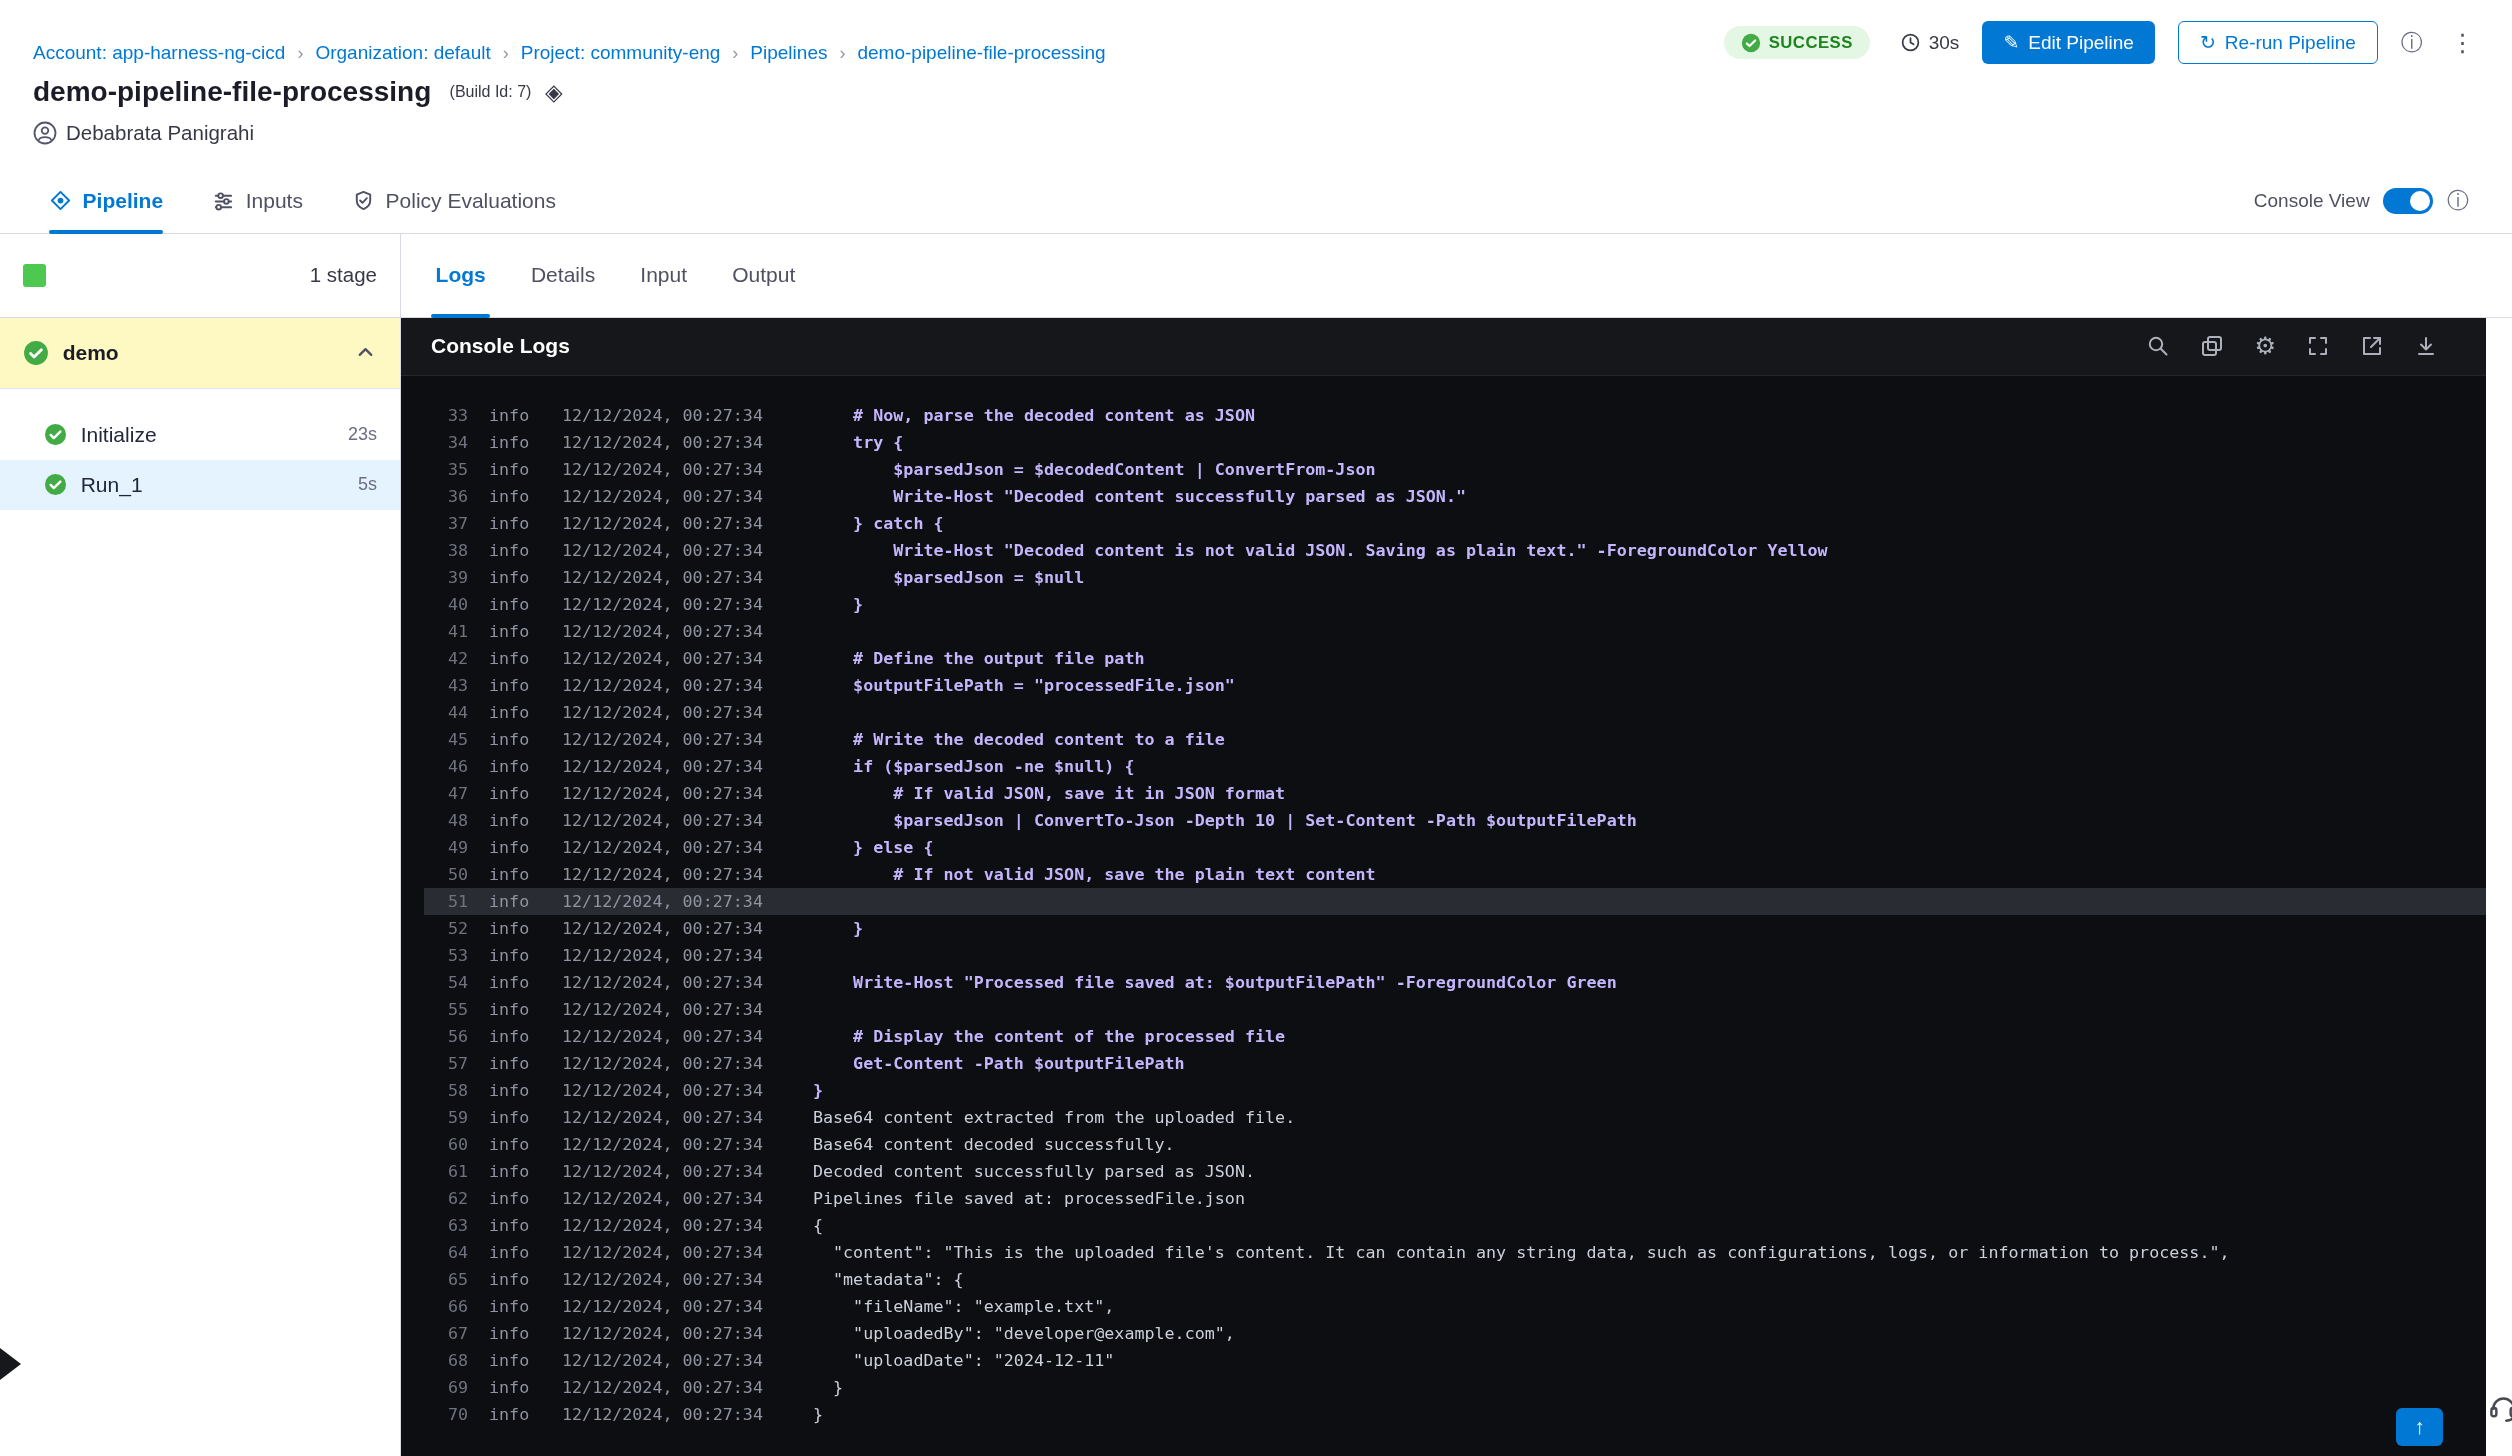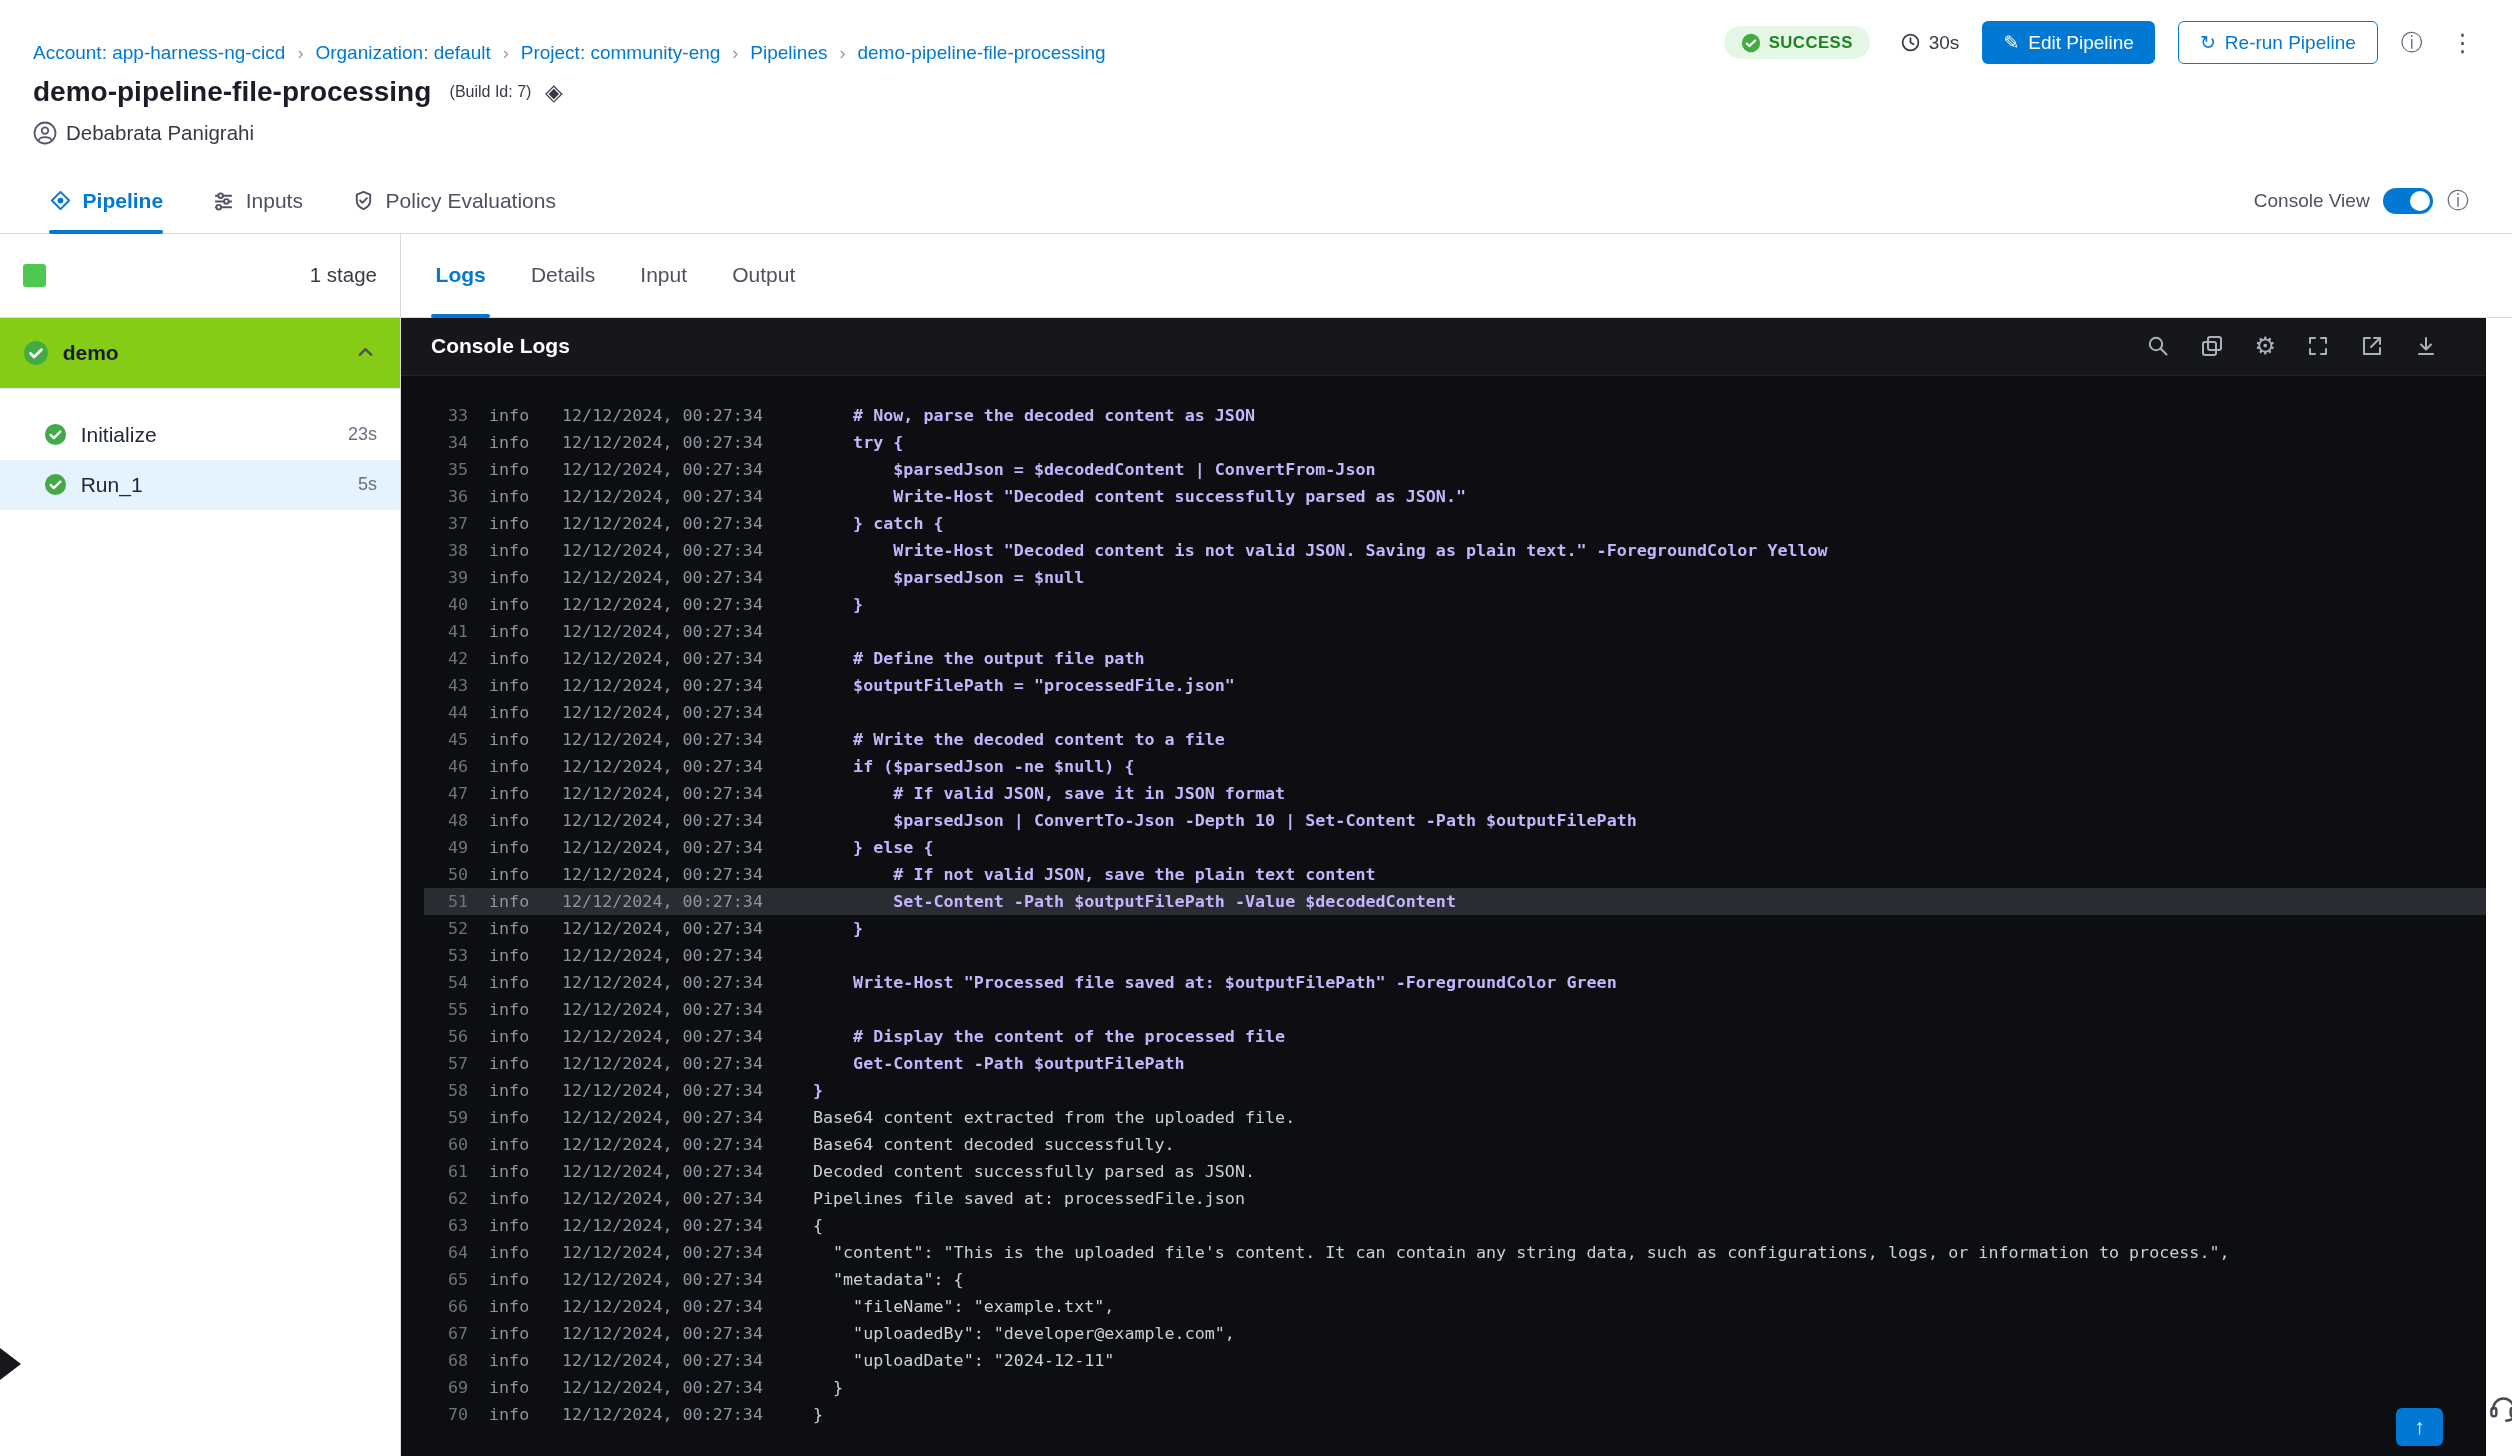--- a/index.html
+++ b/index.html
@@ -52,21 +52,21 @@
 
   
   .body { flex:1; display:flex; min-height:0; }
 
   .sidebar { width:401px; flex-shrink:0; background:#fff; border-right:0.8px solid #d9dae5;
      display:flex; flex-direction:column; }
   .stage-count-row { height:84px; display:flex; align-items:center; justify-content:space-between;
      padding:0 23px; border-bottom:0.8px solid #d9dae5; }
   .stage-square { width:23px; height:23px; background:#4dc952; border-radius:3px; }
   .stage-count { font-size:20.5px; color:#383946; }
-  .stage-group-header { height:71px; background:#84cc16; display:flex; align-items:center; gap:13.7px;
+  .stage-group-header { height:71px; background:#fef9c3; display:flex; align-items:center; gap:13.7px;
      padding:0 23px; border-bottom:0.8px solid #e4e6ef; cursor:pointer; }
   .stage-group-label { font-size:21px; font-weight:700; color:#1c1c28; flex:1; }
   .step-row { height:50px; display:flex; align-items:center; gap:13.7px; padding:0 23px 0 44px; cursor:pointer; }
   .step-row.first { margin-top:21px; }
   .step-row.selected { background:#e4f3fd; }
   .step-label { font-size:21px; color:#22273e; flex:1; }
   .step-duration { font-size:18px; color:#6b6d85; }
 
   .right-panel { flex:1; display:flex; flex-direction:column; min-width:0; }
   .console-tabs { height:84px; display:flex; align-items:center; gap:36px; padding-left:30px;
@@ -289,21 +289,21 @@
               <div class="log-row"><span class="num">41</span><span class="lvl">info</span><span class="ts">12/12/2024, 00:27:34</span><span class="msg script"></span></div>
               <div class="log-row"><span class="num">42</span><span class="lvl">info</span><span class="ts">12/12/2024, 00:27:34</span><span class="msg script">    # Define the output file path</span></div>
               <div class="log-row"><span class="num">43</span><span class="lvl">info</span><span class="ts">12/12/2024, 00:27:34</span><span class="msg script">    $outputFilePath = "processedFile.json"</span></div>
               <div class="log-row"><span class="num">44</span><span class="lvl">info</span><span class="ts">12/12/2024, 00:27:34</span><span class="msg script"></span></div>
               <div class="log-row"><span class="num">45</span><span class="lvl">info</span><span class="ts">12/12/2024, 00:27:34</span><span class="msg script">    # Write the decoded content to a file</span></div>
               <div class="log-row"><span class="num">46</span><span class="lvl">info</span><span class="ts">12/12/2024, 00:27:34</span><span class="msg script">    if ($parsedJson -ne $null) {</span></div>
               <div class="log-row"><span class="num">47</span><span class="lvl">info</span><span class="ts">12/12/2024, 00:27:34</span><span class="msg script">        # If valid JSON, save it in JSON format</span></div>
               <div class="log-row"><span class="num">48</span><span class="lvl">info</span><span class="ts">12/12/2024, 00:27:34</span><span class="msg script">        $parsedJson | ConvertTo-Json -Depth 10 | Set-Content -Path $outputFilePath</span></div>
               <div class="log-row"><span class="num">49</span><span class="lvl">info</span><span class="ts">12/12/2024, 00:27:34</span><span class="msg script">    } else {</span></div>
               <div class="log-row"><span class="num">50</span><span class="lvl">info</span><span class="ts">12/12/2024, 00:27:34</span><span class="msg script">        # If not valid JSON, save the plain text content</span></div>
-              <div class="log-row highlight"><span class="num">51</span><span class="lvl">info</span><span class="ts">12/12/2024, 00:27:34</span><span class="msg script">        Set-Content -Path $outputFilePath -Value $decodedContent</span></div>
+              <div class="log-row highlight"><span class="num">51</span><span class="lvl">info</span><span class="ts">12/12/2024, 00:27:34</span></div>
               <div class="log-row"><span class="num">52</span><span class="lvl">info</span><span class="ts">12/12/2024, 00:27:34</span><span class="msg script">    }</span></div>
               <div class="log-row"><span class="num">53</span><span class="lvl">info</span><span class="ts">12/12/2024, 00:27:34</span><span class="msg script"></span></div>
               <div class="log-row"><span class="num">54</span><span class="lvl">info</span><span class="ts">12/12/2024, 00:27:34</span><span class="msg script">    Write-Host "Processed file saved at: $outputFilePath" -ForegroundColor Green</span></div>
               <div class="log-row"><span class="num">55</span><span class="lvl">info</span><span class="ts">12/12/2024, 00:27:34</span><span class="msg script"></span></div>
               <div class="log-row"><span class="num">56</span><span class="lvl">info</span><span class="ts">12/12/2024, 00:27:34</span><span class="msg script">    # Display the content of the processed file</span></div>
               <div class="log-row"><span class="num">57</span><span class="lvl">info</span><span class="ts">12/12/2024, 00:27:34</span><span class="msg script">    Get-Content -Path $outputFilePath</span></div>
               <div class="log-row"><span class="num">58</span><span class="lvl">info</span><span class="ts">12/12/2024, 00:27:34</span><span class="msg script">}</span></div>
               <div class="log-row"><span class="num">59</span><span class="lvl">info</span><span class="ts">12/12/2024, 00:27:34</span><span class="msg out">Base64 content extracted from the uploaded file.</span></div>
               <div class="log-row"><span class="num">60</span><span class="lvl">info</span><span class="ts">12/12/2024, 00:27:34</span><span class="msg out">Base64 content decoded successfully.</span></div>
               <div class="log-row"><span class="num">61</span><span class="lvl">info</span><span class="ts">12/12/2024, 00:27:34</span><span class="msg out">Decoded content successfully parsed as JSON.</span></div>

